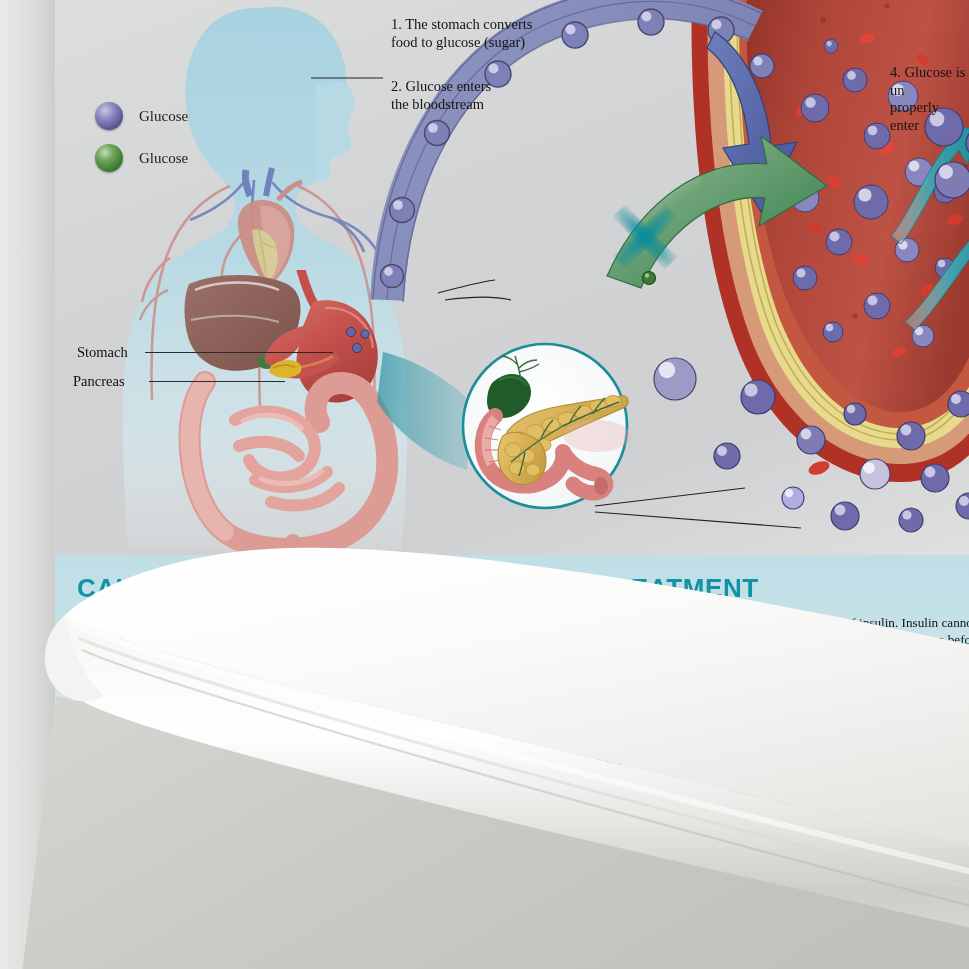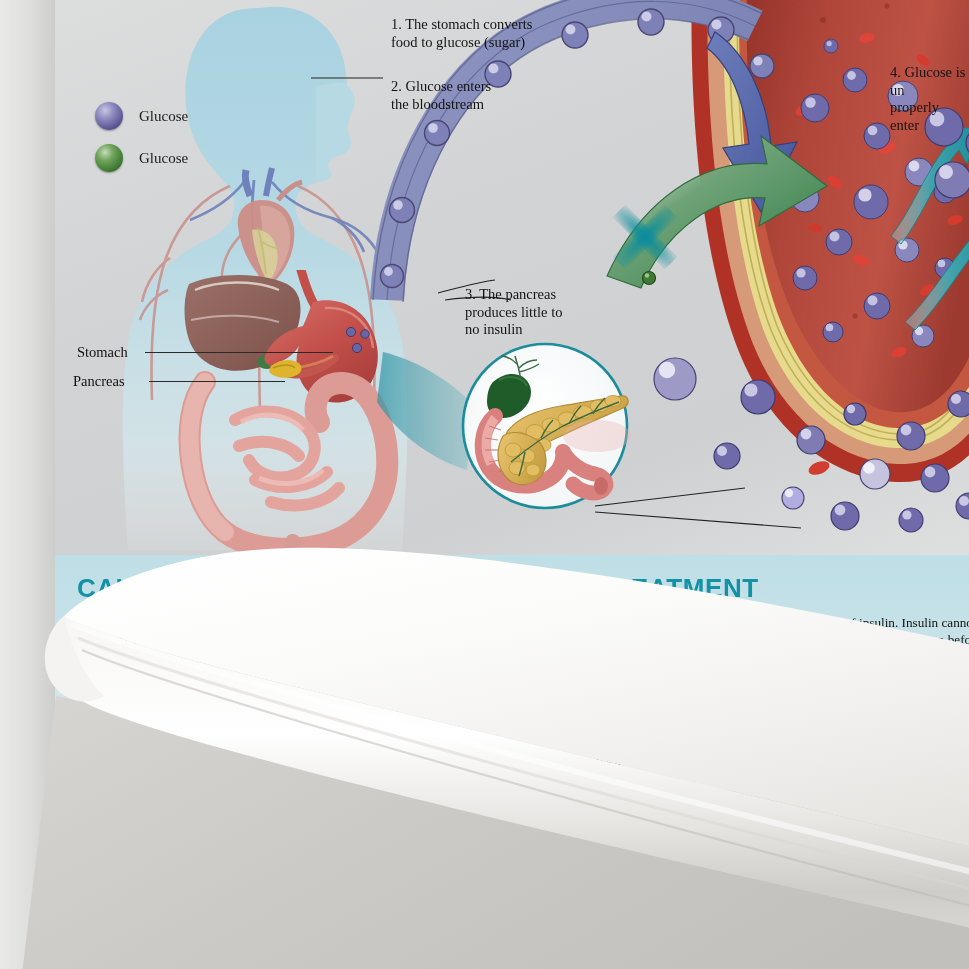--- a/index.html
+++ b/index.html
@@ -533,23 +533,20 @@
       <div class="organ-label" style="left:22px;top:344px;">Stomach</div>
       <div class="leader" style="left:90px;top:352px;width:188px;"></div>
 
       <div class="organ-label" style="left:18px;top:373px;">Pancreas</div>
       <div class="leader" style="left:94px;top:381px;width:136px;"></div>
 
       <div class="step" style="left:336px;top:16px;">1. The stomach converts
 food to glucose (sugar)</div>
       <div class="step" style="left:336px;top:78px;">2. Glucose enters
 the bloodstream</div>
-      <div class="step" style="left:410px;top:286px;">3. The pancreas
-produces little to
-no insulin</div>
       <div class="step" style="left:835px;top:64px;">4. Glucose is un
 properly enter</div>
 
     </div>
 
     <div class="sections">
       <div class="col col-causes">
         <h2 class="sec-head">CAUSES</h2>
         <p class="sec-body">In type 1 diabetes glucose cannot enter the cells. The body does not produce insulin properly. The exact cause is not known and research is still ongoing.</p>
       </div>

